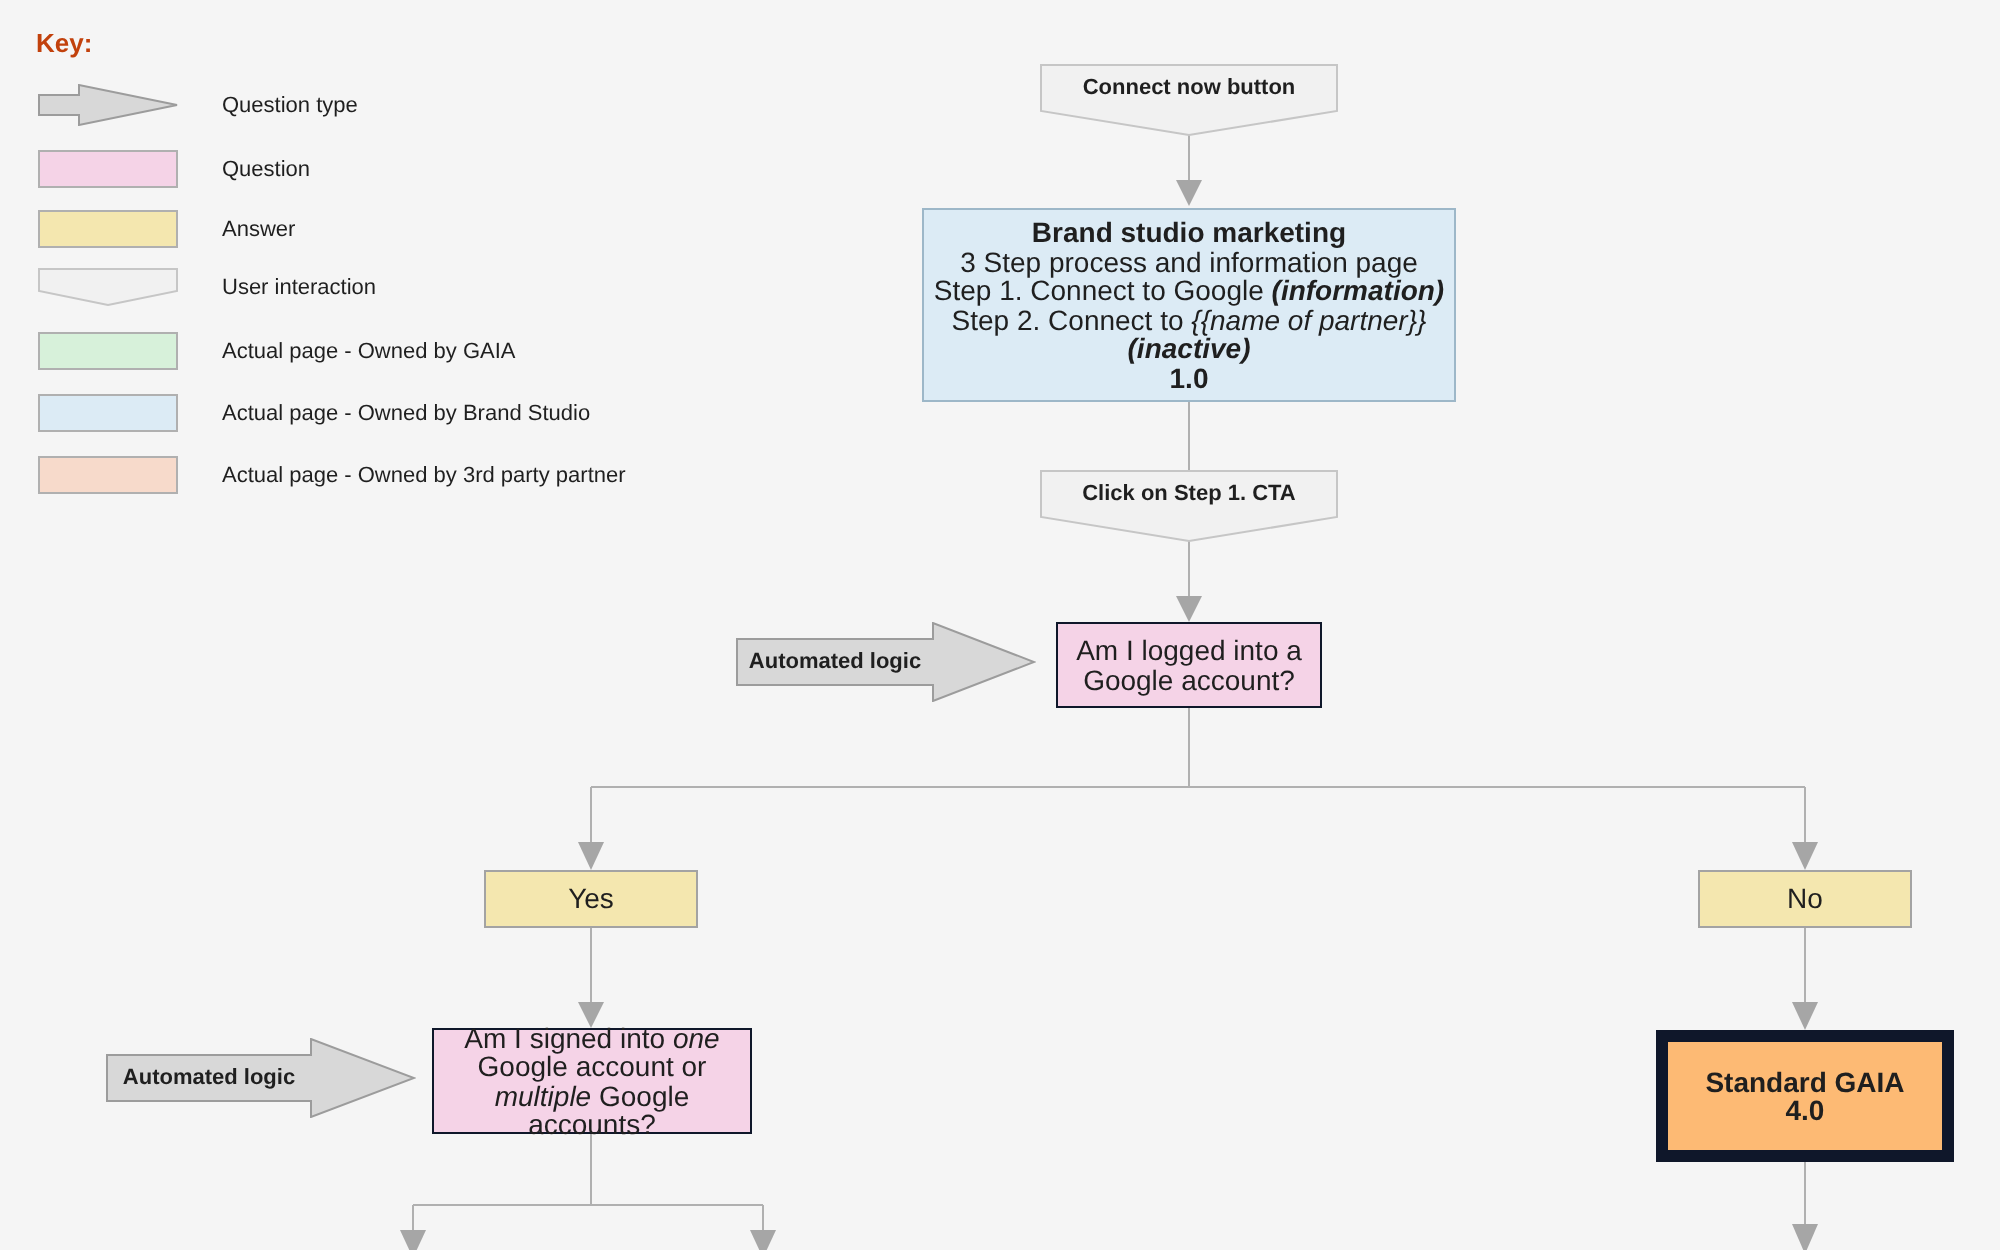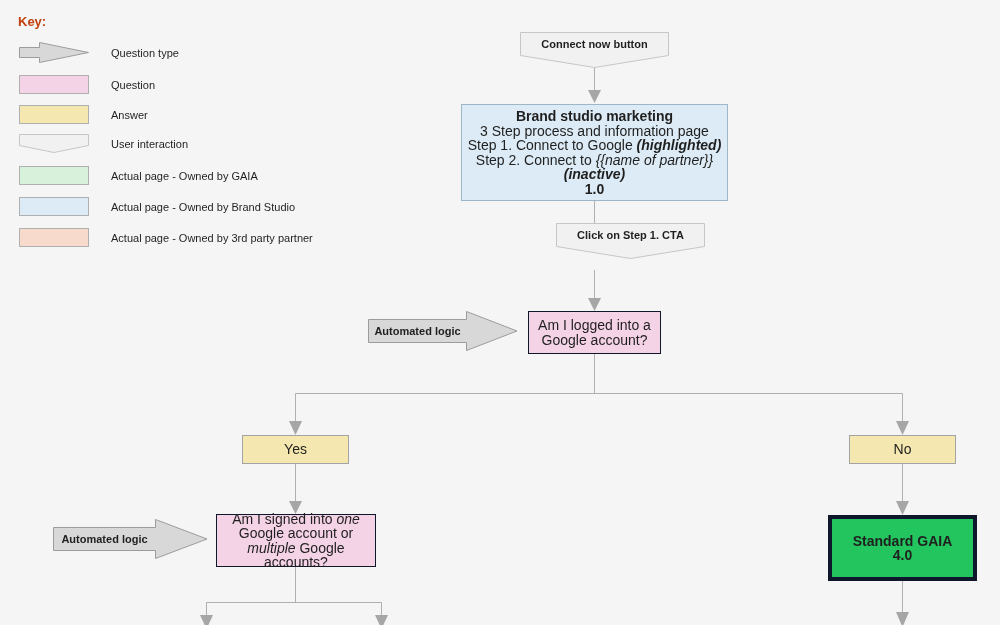--- a/index.html
+++ b/index.html
@@ -22,21 +22,21 @@
   
   .node{position:absolute;z-index:2;box-sizing:border-box;display:flex;flex-direction:column;align-items:center;justify-content:center;text-align:center;font-size:14px;}
   .node .line{line-height:14.5px;}
   .b{font-weight:700;}
   .i{font-style:italic;}
   .bi{font-weight:700;font-style:italic;}
 
   .node-blue{background:#dcebf5;border:1px solid #9db7c8;}
   .node-pink{background:#f5d3e7;border:1px solid #0f172a;}
   .node-yellow{background:#f4e7af;border:1px solid #a3a3a3;}
-  .node-green{background:#22c55e;border:4px solid #0f172a;}
+  .node-green{background:#fdba74;border:6px solid #0f172a;}
 
   .shape-wrap{position:absolute;z-index:2;}
   .shape-wrap svg{display:block;}
   .shape-label{position:absolute;left:0;top:0;display:flex;align-items:center;justify-content:center;text-align:center;font-size:11px;font-weight:700;}
 </style>
 </head>
 <body>
 
 <div id="canvas">
 
@@ -115,27 +115,27 @@
     <svg width="149" height="36">
       <polygon points="0.5,0.5 148.5,0.5 148.5,23.5 74.5,35.5 0.5,23.5" fill="#f1f1f1" stroke="#c6c6c6"></polygon>
     </svg>
     <div class="shape-label" style="width:149px;height:24px;">Connect now button</div>
   </div>
 
   <div class="node node-blue" style="left:461px;top:104px;width:267px;height:97px;">
     <div>
         <div class="line"><span class="b">Brand studio marketing</span></div>
         <div class="line"><span>3 Step process and information page</span></div>
-        <div class="line"><span>Step 1. Connect to Google </span><span class="bi">(highlighted)</span></div>
+        <div class="line"><span>Step 1. Connect to Google </span><span class="bi">(information)</span></div>
         <div class="line"><span>Step 2. Connect to </span><span class="i">{{name of partner}}</span><span> </span><span class="bi">(inactive)</span></div>
         <div class="line"><span class="b">1.0</span></div>
       </div>
   </div>
 
-  <div class="shape-wrap" style="left:520px;top:223px;margin-left:36px;">
+  <div class="shape-wrap" style="left:520px;top:235px;">
     <svg width="149" height="36">
       <polygon points="0.5,0.5 148.5,0.5 148.5,23.5 74.5,35.5 0.5,23.5" fill="#f1f1f1" stroke="#c6c6c6"></polygon>
     </svg>
     <div class="shape-label" style="width:149px;height:24px;">Click on Step 1. CTA</div>
   </div>
 
   <div class="shape-wrap" style="left:368px;top:311px;">
     <svg width="150" height="40">
       <polygon points="0.5,8.5 98.5,8.5 98.5,0.5 149,20 98.5,39.5 98.5,31.5 0.5,31.5" fill="#d8d8d8" stroke="#9c9c9c"></polygon>
     </svg>

